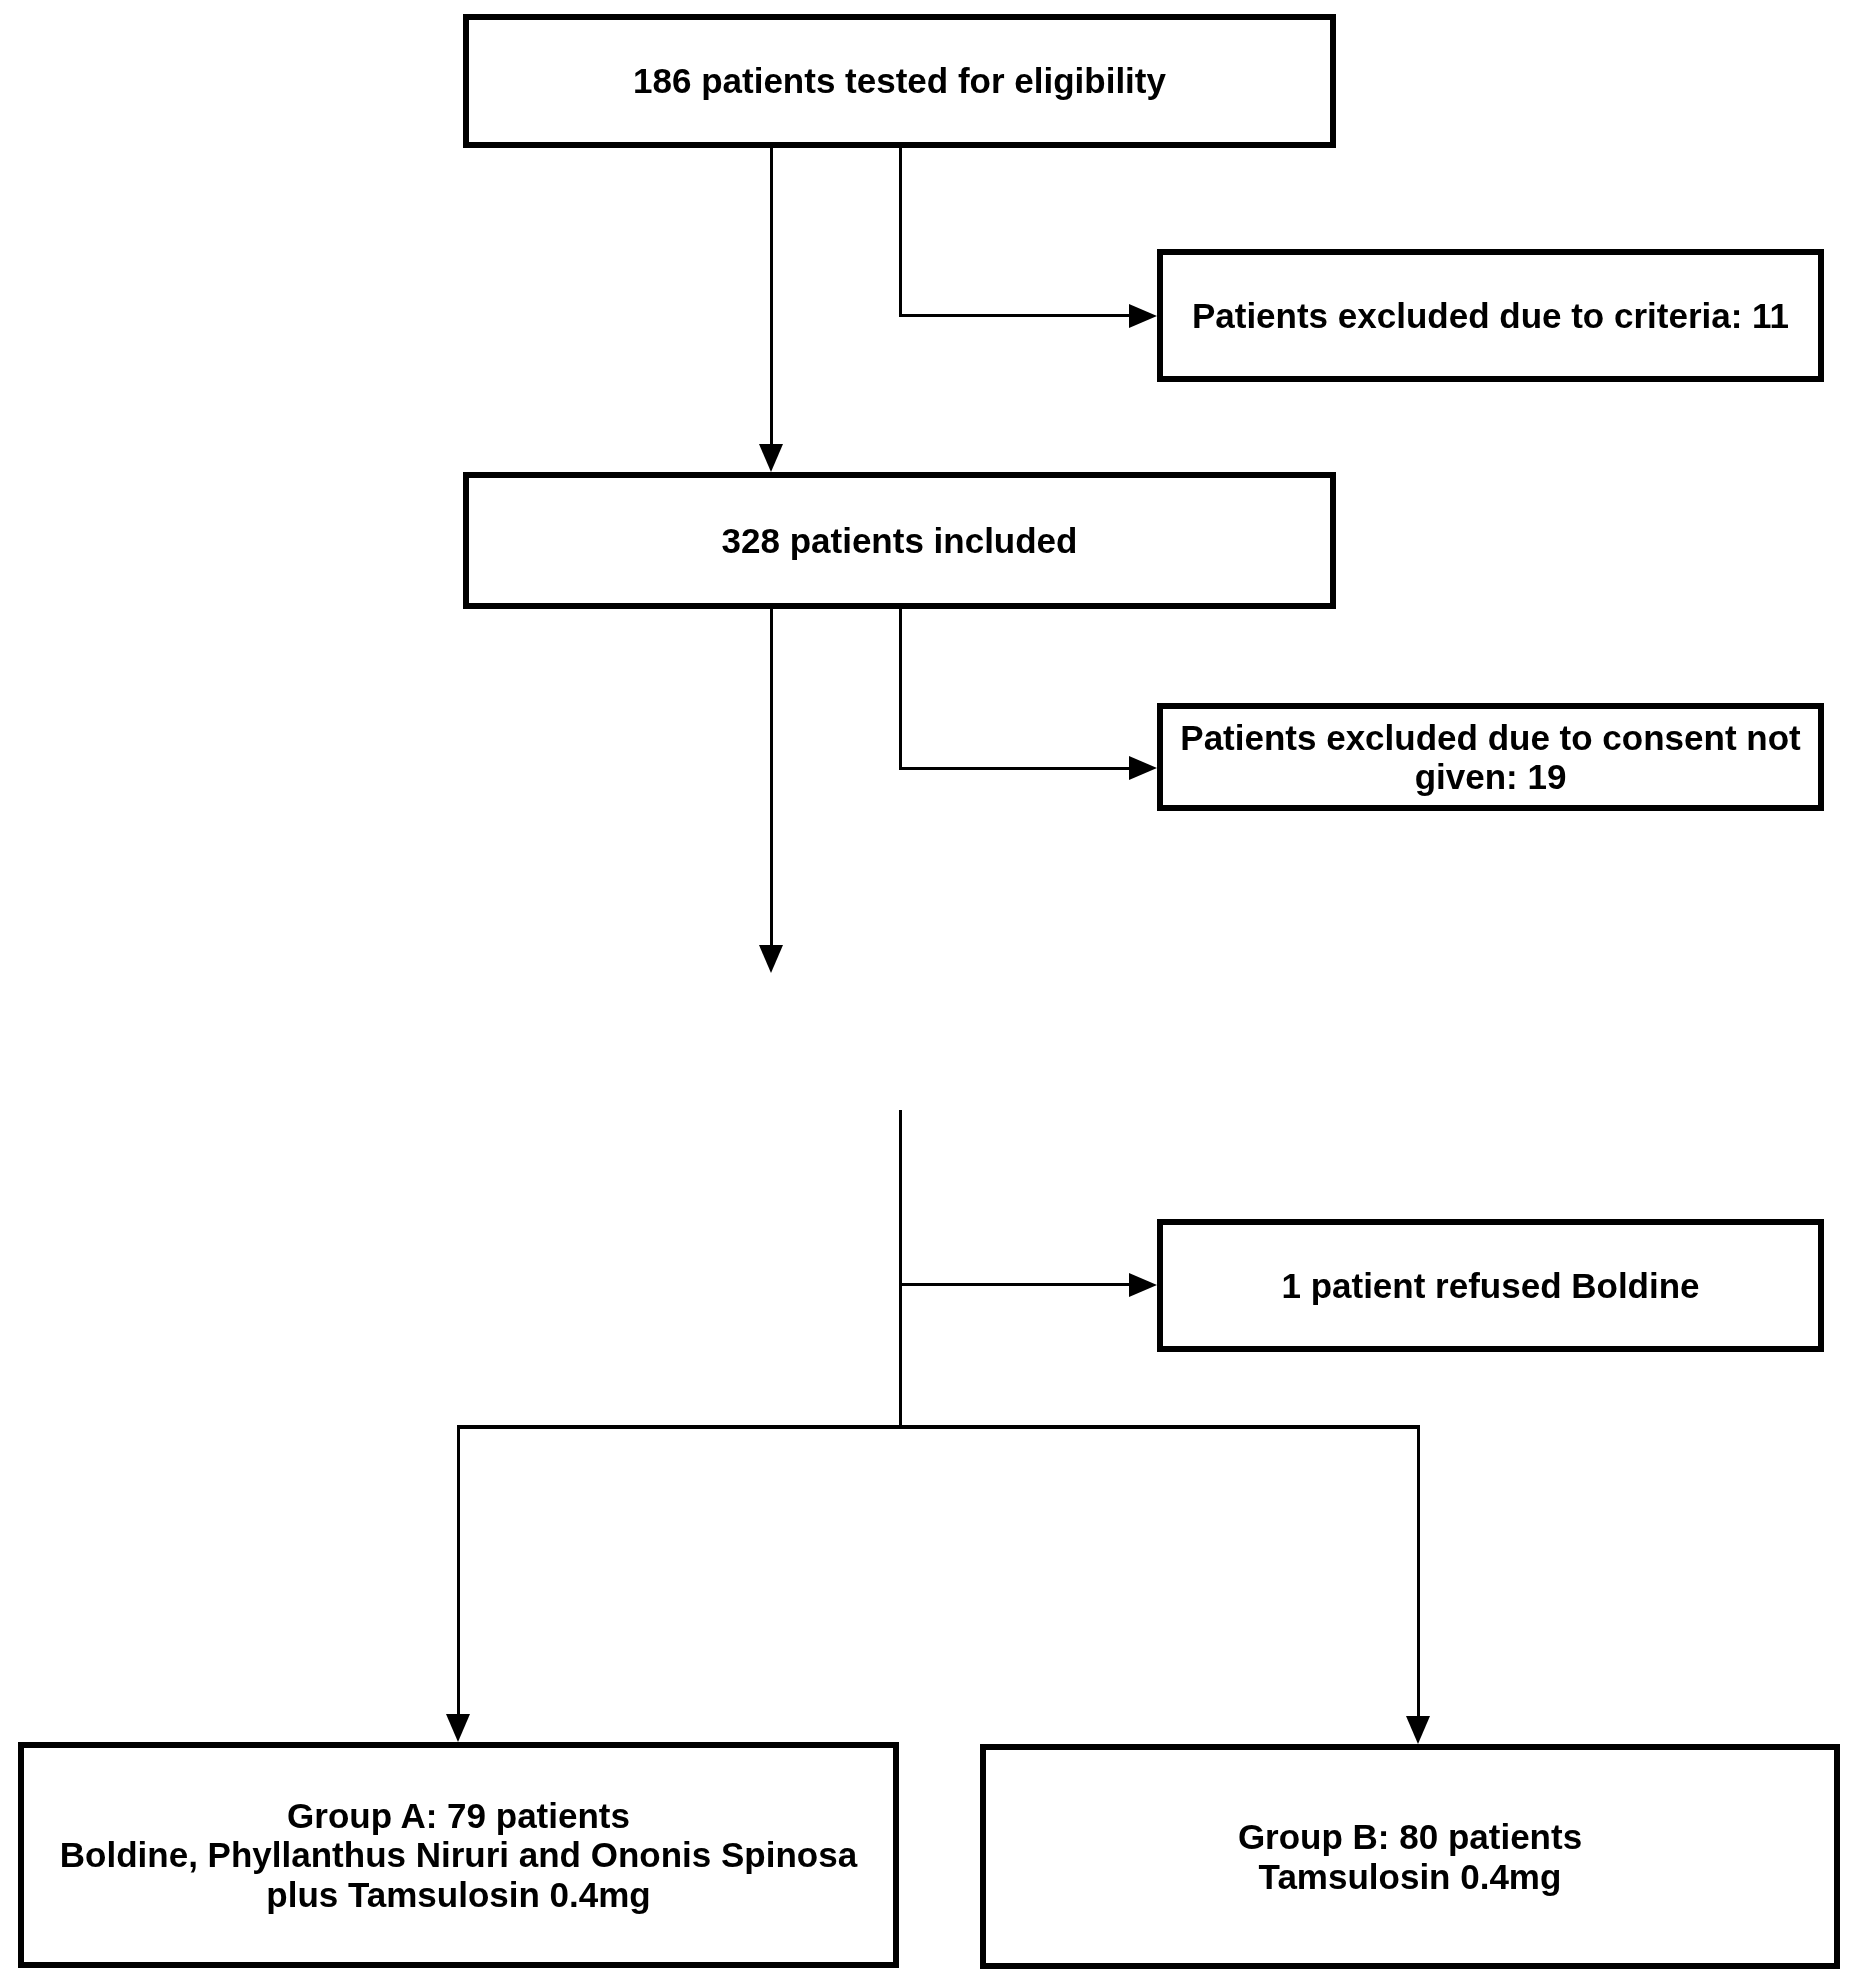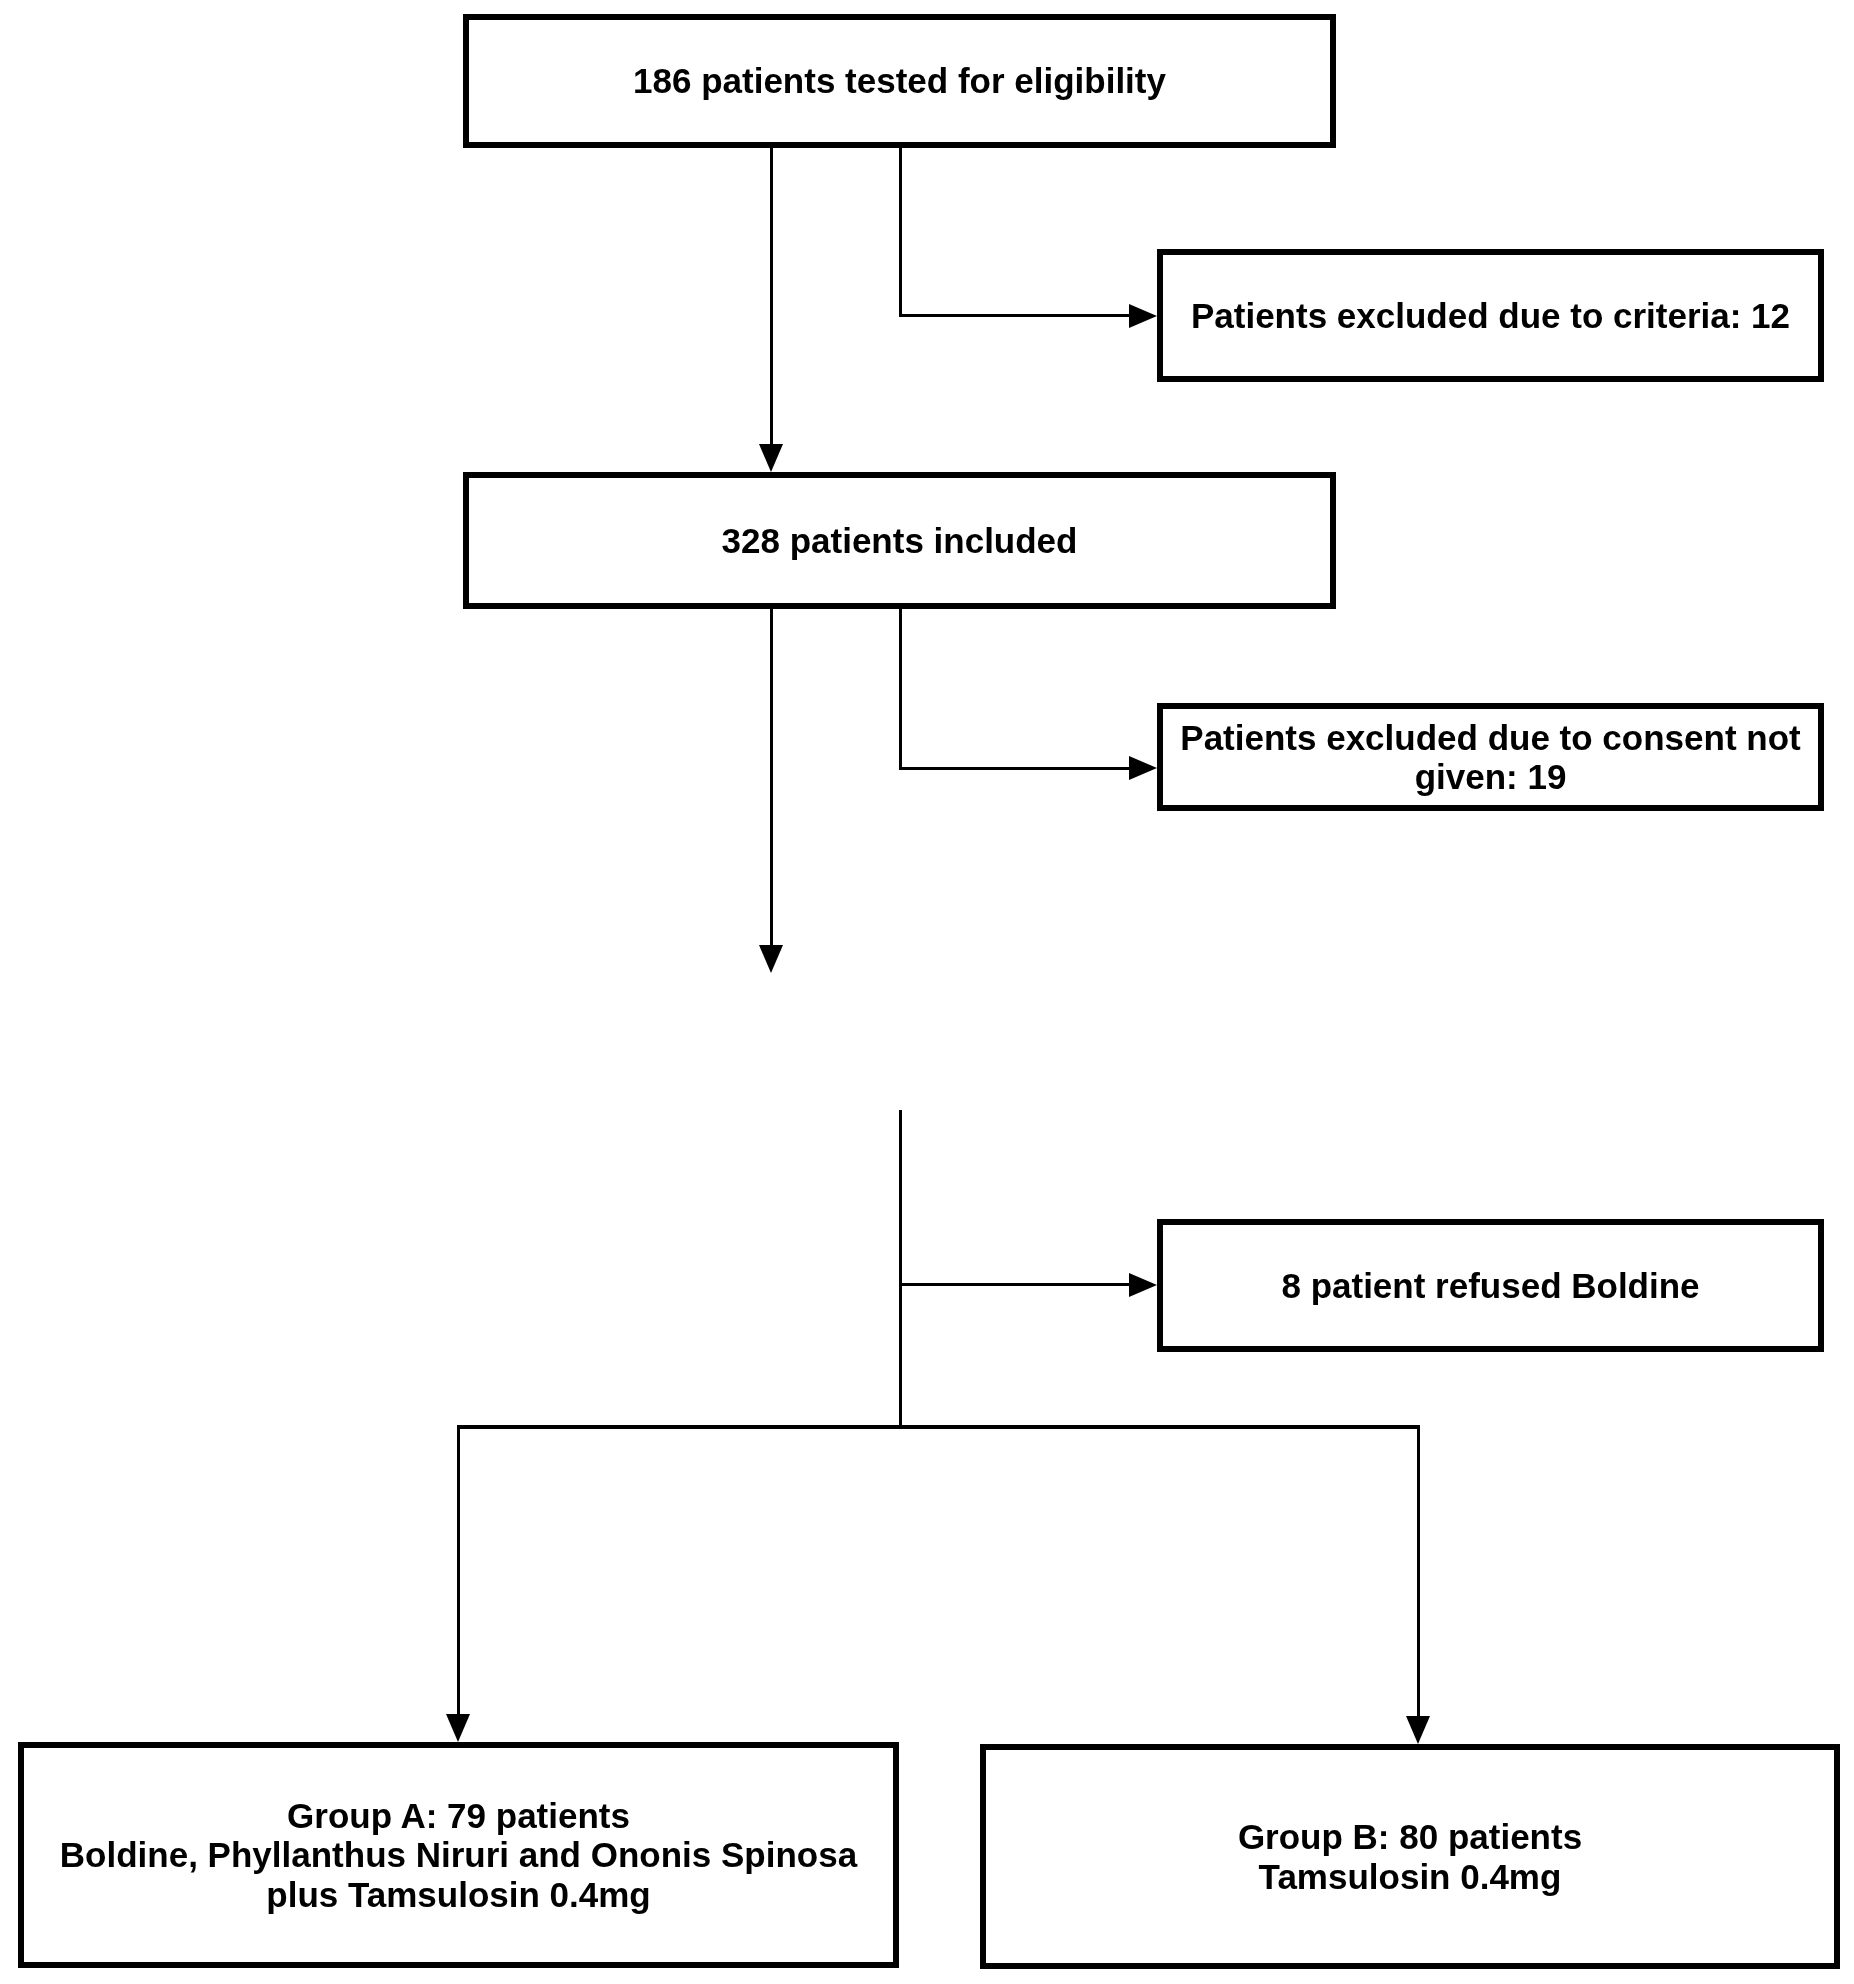--- a/index.html
+++ b/index.html
@@ -65,30 +65,30 @@
   <div class="node" style="left:463px; top:13.7px; width:873px; height:134px;">
     <span class="line">186 patients tested for eligibility</span>
   </div>
 
   <div class="node" style="left:463px; top:472px; width:873px; height:137px;">
     <span class="line">328 patients included</span>
   </div>
 
 
   <div class="node" style="left:1157px; top:249px; width:667px; height:133px;">
-    <span class="line">Patients excluded due to criteria: 12</span>
+    <span class="line">Patients excluded due to criteria: 11</span>
   </div>
 
   <div class="node" style="left:1157px; top:703px; width:667px; height:108px;">
     <span class="line">Patients excluded due to consent not</span>
     <span class="line">given: 19</span>
   </div>
 
   <div class="node" style="left:1157px; top:1219px; width:667px; height:133px;">
-    <span class="line">8 patient refused Boldine</span>
+    <span class="line">1 patient refused Boldine</span>
   </div>
 
   <div class="node" style="left:18px; top:1742px; width:881px; height:226px;">
     <span class="line">Group A: 79 patients</span>
     <span class="line">Boldine, Phyllanthus Niruri and Ononis Spinosa</span>
     <span class="line">plus Tamsulosin 0.4mg</span>
   </div>
 
   <div class="node" style="left:980px; top:1744px; width:860px; height:225px;">
     <span class="line">Group B: 80 patients</span>

